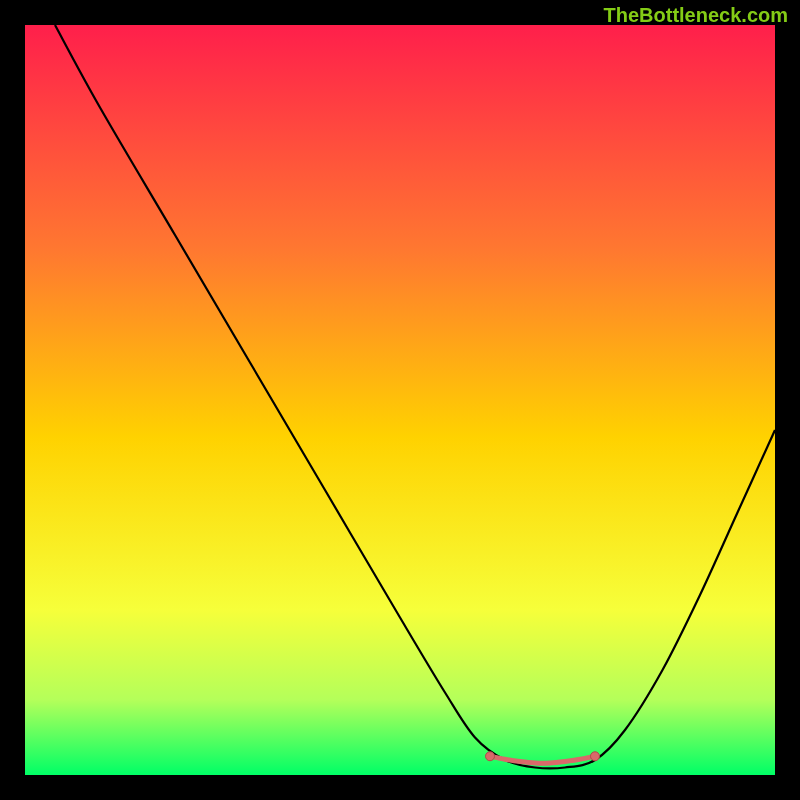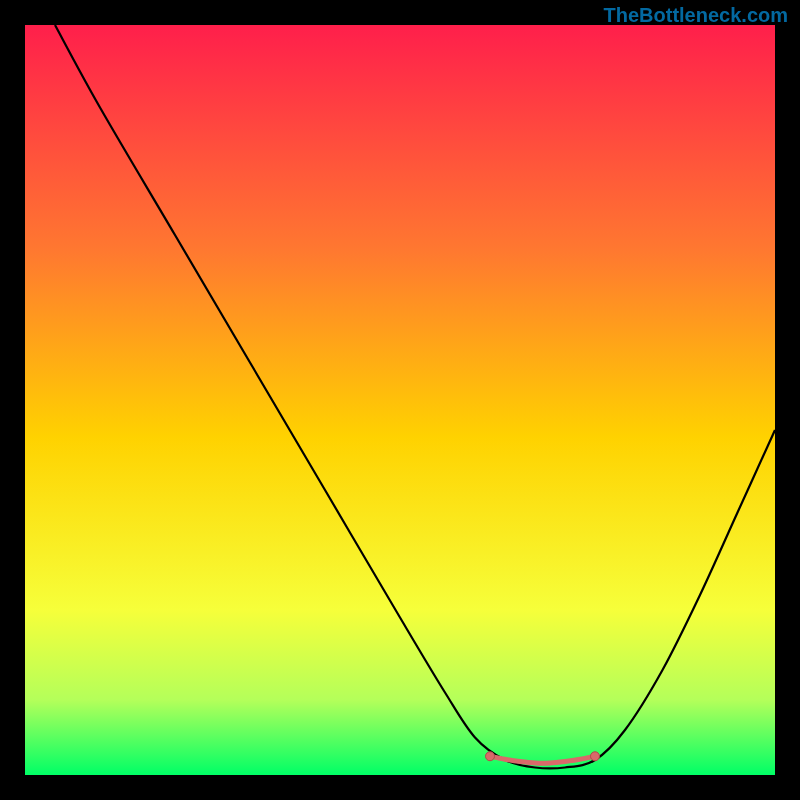--- a/index.html
+++ b/index.html
@@ -9,21 +9,21 @@
     height: 800px;
     background: #000000;
     font-family: Arial, Helvetica, sans-serif;
     position: relative;
     overflow: hidden;
   }
   .watermark {
     position: absolute;
     top: 4px;
     right: 12px;
-    color: #0369a1;
+    color: #84cc16;
     font-size: 20px;
     font-weight: bold;
     z-index: 10;
   }
   .plot-wrap {
     position: absolute;
     left: 25px;
     top: 25px;
     width: 750px;
     height: 750px;

